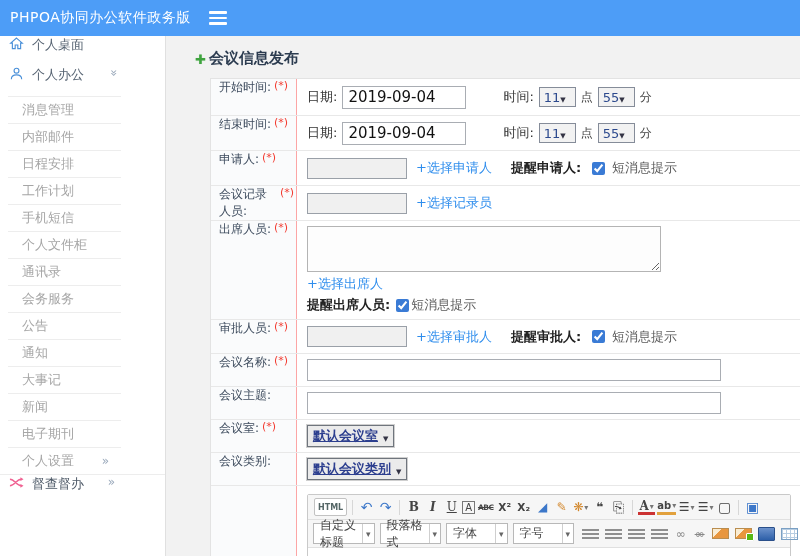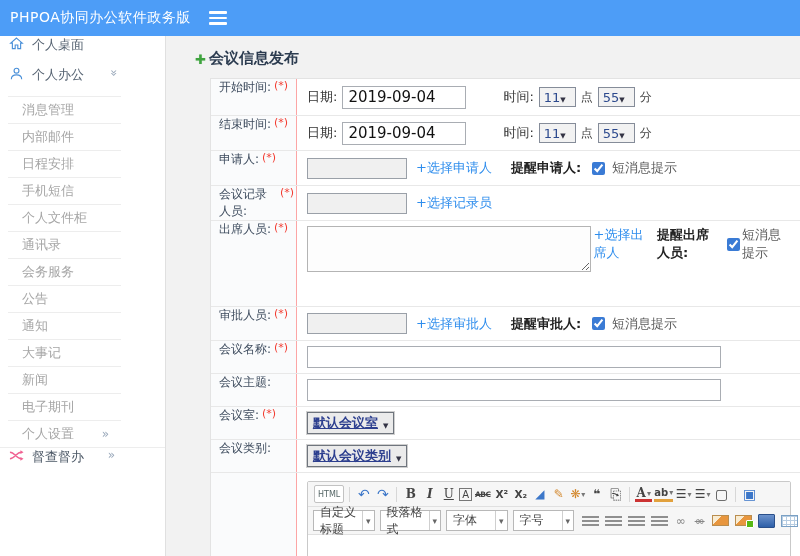--- a/index.html
+++ b/index.html
@@ -51,36 +51,36 @@
     width:37px;height:20px;border:1px solid #858c99;background:#f2f2f2;padding:0 12px 0 4px;
     color:#2d4a8e;font-size:13px;cursor:pointer;}
   .sel-arrow{font-style:normal;}
   .sel-arrow::after{content:"▼";font-size:7px;color:#334;}
   .unit{color:#444;font-size:12px;}
   .small-input{width:100px;height:21px;border:1px solid #9aa0a8;background:#f0f0f0;padding:0 4px;font-size:13px;}
   .link{color:#2e8ded;text-decoration:none;font-size:13px;cursor:pointer;margin-left:4px;}
   .remind{font-weight:bold;color:#222;font-size:13px;margin-left:14px;}
   .sms{color:#5a5a5a;font-size:13px;}
   input[type=checkbox]{width:13px;height:13px;margin:0 2px 0 6px;accent-color:#3a7bd5;}
-  .col{flex-direction:row;align-items:flex-start;justify-content:center;gap:3px;}
+  .col{flex-direction:column;align-items:flex-start;justify-content:center;gap:3px;}
   .attend-textarea{width:354px;height:46px;border:1px solid #b4b4b4;background:#fdfdfd;resize:both;font-size:13px;}
   .remind-line{display:flex;align-items:center;}
   .long-input{width:414px;height:22px;border:1px solid #a9adb3;padding:0 5px;font-size:13px;background:#fff;}
   .drop-select{display:inline-flex;align-items:center;gap:5px;height:22px;border:1px solid #6f757d;
     background:#ebebeb;padding:0 5px;cursor:pointer;box-shadow:0 0 0 1px #cfcfcf;}
   .drop-select u{color:#2d3f8f;font-size:13px;font-weight:bold;}
 
   
   .row-editor{height:210px;border-bottom:none;}
   .row-editor .cell-value{align-items:flex-start;padding-top:8px;}
   .editor{width:484px;border:1px solid #c9c9c9;border-radius:2px;display:flex;flex-direction:column;background:#fff;}
   .toolbar{display:flex;align-items:center;background:#f6f6f6;border-bottom:1px solid #e0e0e0;padding:3px 5px;min-height:24px;}
   .tbi{min-width:17px;height:18px;display:inline-flex;align-items:center;justify-content:center;
     font-size:12px;color:#444;margin:0 1px;cursor:pointer;position:relative;}
-  .tbi.chip{font-size:8px;font-weight:normal;color:#566;border:1px solid #c2c2c2;background:#fff;border-radius:2px;padding:1px 3px;}
+  .tbi.chip{font-size:8px;font-weight:bold;color:#566;border:1px solid #c2c2c2;background:#fff;border-radius:2px;padding:1px 3px;}
   .tbi.sep{min-width:1px;width:1px;height:15px;background:#d7d7d7;margin:0 4px;cursor:default;}
   .tbi.blue{color:#3c77c9;}
   .tbi.big{font-size:14px;}
   .tbi.serif{font-family:"DejaVu Serif","Liberation Serif",serif;}
   .tbi.wbold{font-weight:bold;}
   .tbi.ital{font-style:italic;font-weight:bold;}
   .tbi.undl{text-decoration:underline;}
   .tbi.boxed{font-size:10px;border:1px solid #777;min-width:13px;height:13px;margin-top:1px;}
   .tbi.strike{font-size:7.5px;letter-spacing:-.5px;text-decoration:line-through;font-weight:bold;}
   .tbi.small{font-size:10.5px;font-weight:bold;}
@@ -146,20 +146,24 @@
         </div>
           <div class="sub-item">
           <span class="sub-label">内部邮件</span>
           <span class="sub-arrow"></span>
         </div>
           <div class="sub-item">
           <span class="sub-label">日程安排</span>
           <span class="sub-arrow"></span>
         </div>
           <div class="sub-item">
+          <span class="sub-label">工作计划</span>
+          <span class="sub-arrow"></span>
+        </div>
+          <div class="sub-item">
           <span class="sub-label">手机短信</span>
           <span class="sub-arrow"></span>
         </div>
           <div class="sub-item">
           <span class="sub-label">个人文件柜</span>
           <span class="sub-arrow"></span>
         </div>
           <div class="sub-item">
           <span class="sub-label">通讯录</span>
           <span class="sub-arrow"></span>

